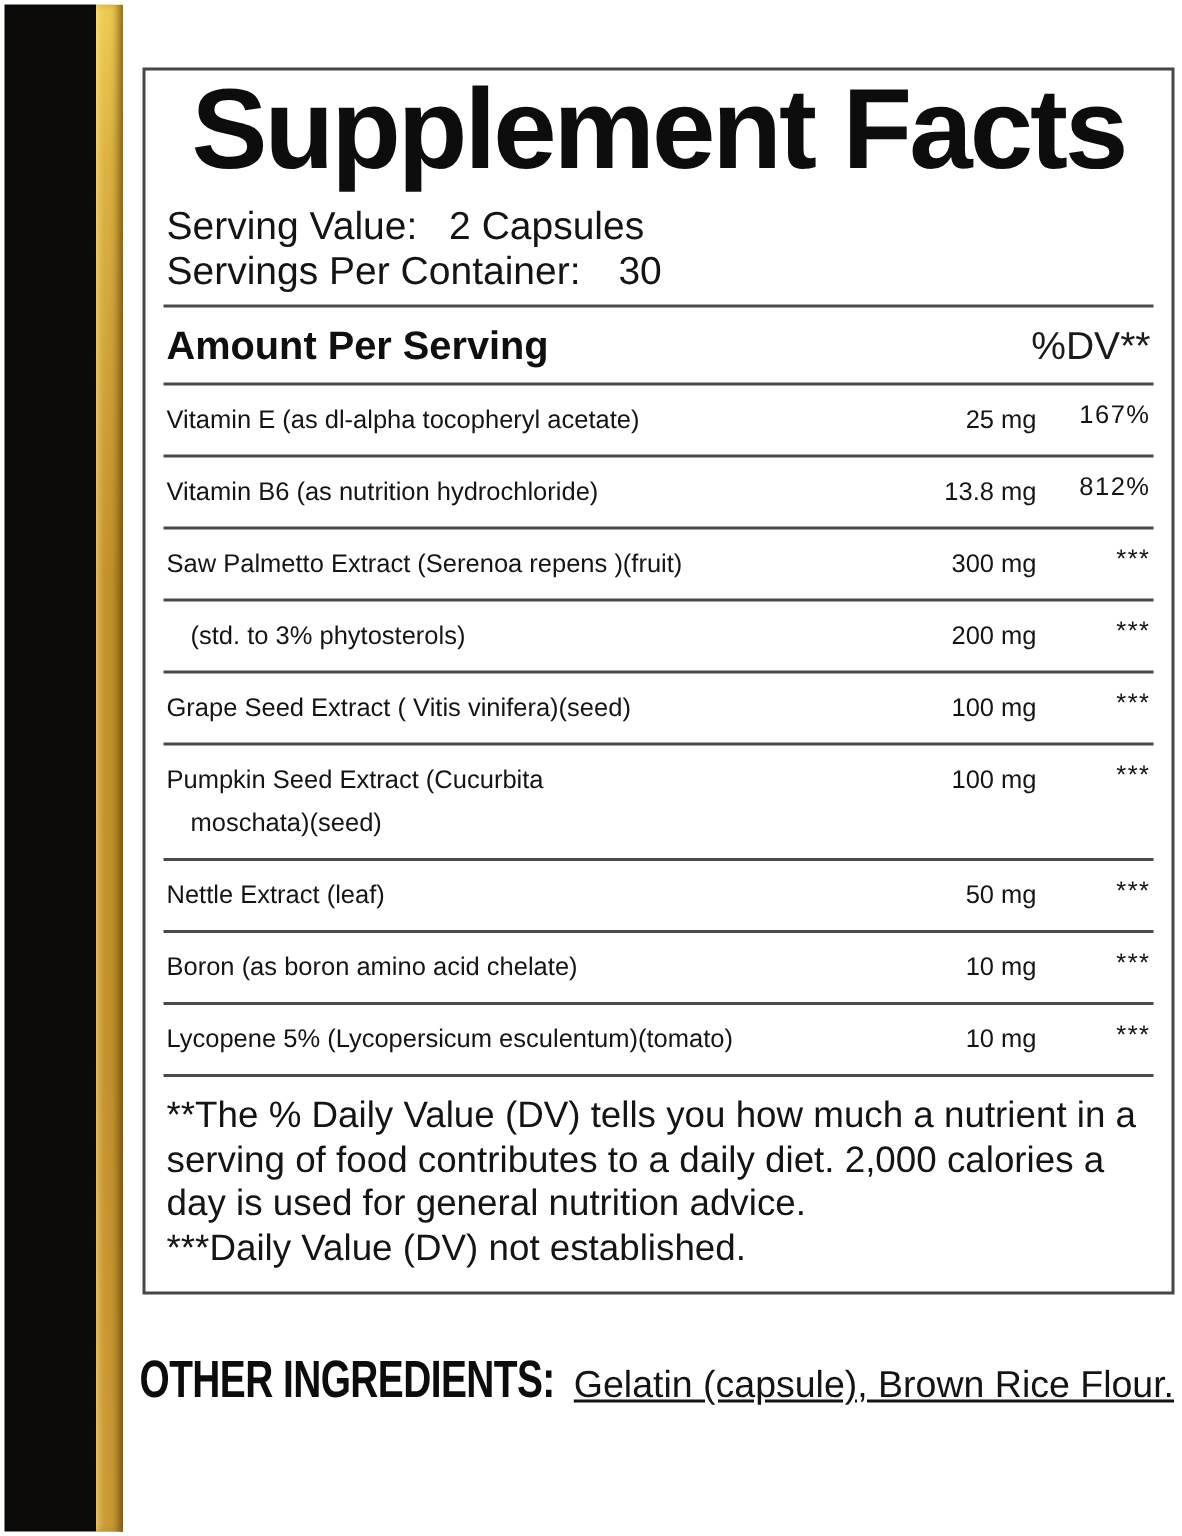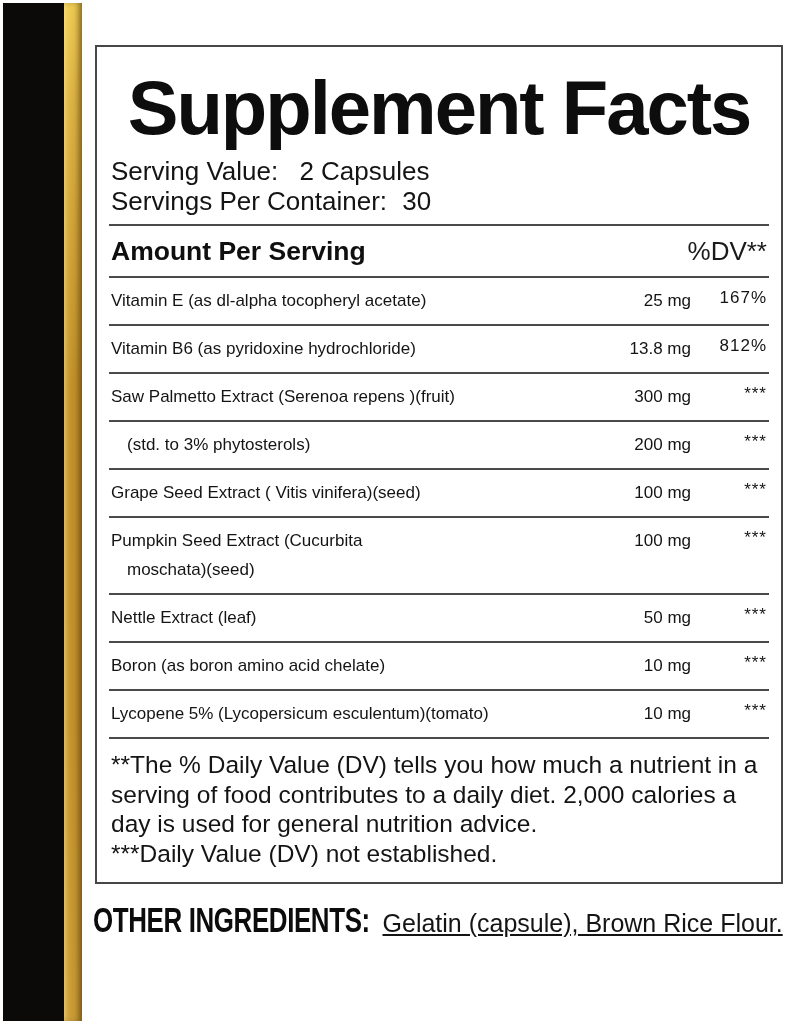--- a/index.html
+++ b/index.html
@@ -21,31 +21,31 @@
   }
   
   .panel{
     position:absolute;left:95px;top:45px;width:660px;
     border:2.5px solid #474747;background:#fff;
     padding:0 12px;
   }
   .title{
     font-size:76px;font-weight:bold;letter-spacing:-2px;line-height:1;
     text-align:center;color:#0d0d0d;
-    padding:23px 0 8px 0;white-space:nowrap;
+    padding:2px 0 8px 0;white-space:nowrap;
   }
   .serv{
     font-size:26px;line-height:30px;color:#141414;
     padding:2px 0 8px 2px;
     border-bottom:2px solid #4a4a4a;
   }
   .serv-row{white-space:nowrap;}
   .serv-label{display:inline-block;}
   .serv-value{display:inline-block;margin-left:14px;}
-  .serv-value.narrowgap{margin-left:8px;}
+  .serv-value.narrowgap{margin-left:18px;}
   .aps{
     display:flex;justify-content:space-between;align-items:baseline;
     padding:10px 2px 9px 2px;border-bottom:2px solid #4a4a4a;
   }
   .aps-label{font-size:26.5px;font-weight:bold;color:#0f0f0f;}
   .aps-dv{font-size:26px;color:#1a1a1a;text-align:center;}
   .row{
     position:relative;
     padding:8px 0 9px 2px;
     border-bottom:2px solid #4a4a4a;
@@ -97,21 +97,21 @@
     <span class="aps-label">Amount Per Serving</span>
     <span class="aps-dv">%DV**</span>
   </div>
 
   <div class="row">
     <span class="row-name">Vitamin E (as dl-alpha tocopheryl acetate)</span>
     <span class="row-amount">25 mg</span>
     <span class="row-dv">167%</span>
   </div>
   <div class="row">
-    <span class="row-name">Vitamin B6 (as pyridoxine hydrochloride)</span>
+    <span class="row-name">Vitamin B6 (as nutrition hydrochloride)</span>
     <span class="row-amount">13.8 mg</span>
     <span class="row-dv">812%</span>
   </div>
   <div class="row">
     <span class="row-name">Saw Palmetto Extract (Serenoa repens )(fruit)</span>
     <span class="row-amount">300 mg</span>
     <span class="row-dv">***</span>
   </div>
   <div class="row">
     <span class="row-name2">(std. to 3% phytosterols)</span>

